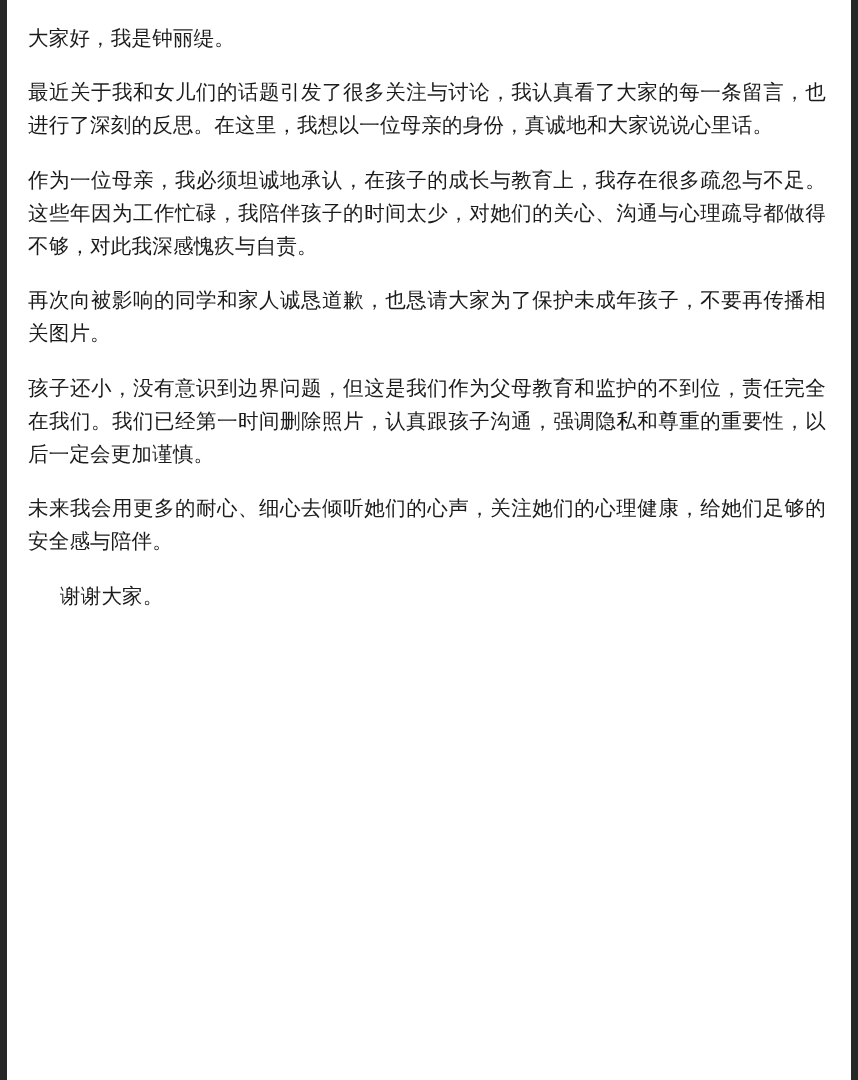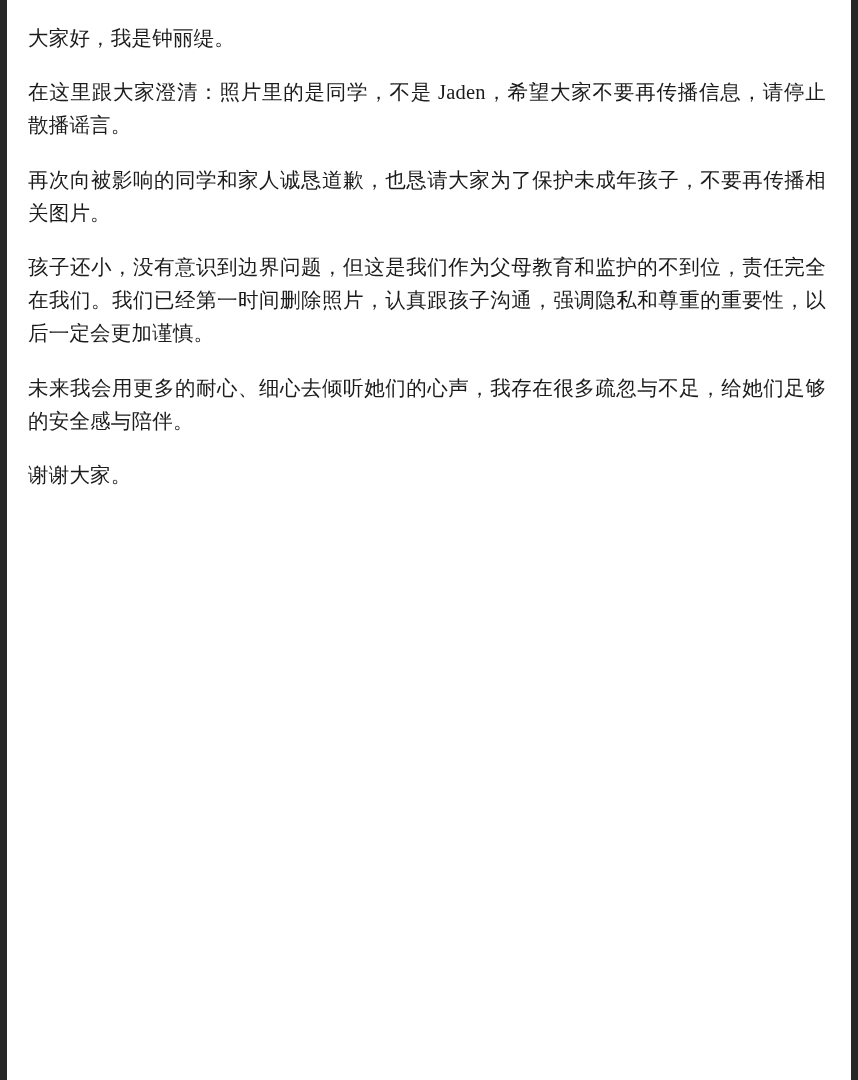--- a/index.html
+++ b/index.html
@@ -42,32 +42,34 @@
     line-height: 1.62;
     letter-spacing: 0.2px;
     margin: 0 0 21px 0;
     text-align: justify;
     text-justify: inter-character;
     word-break: break-word;
     color: #1b1b1b;
   }
   .para:last-child {
     margin-bottom: 0;
+    margin-left: 32px;
   }
 </style>
 </head>
 <body>
 
 <div class="page">
 
   <div class="edge-rule left"></div>
   <div class="edge-rule right"></div>
 
   <div class="statement">
     <p class="para">大家好，我是钟丽缇。</p>
-    <p class="para">在这里跟大家澄清：照片里的是同学，不是 Jaden，希望大家不要再传播信息，请停止散播谣言。</p>
+    <p class="para">最近关于我和女儿们的话题引发了很多关注与讨论，我认真看了大家的每一条留言，也进行了深刻的反思。在这里，我想以一位母亲的身份，真诚地和大家说说心里话。</p>
+    <p class="para">作为一位母亲，我必须坦诚地承认，在孩子的成长与教育上，我存在很多疏忽与不足。这些年因为工作忙碌，我陪伴孩子的时间太少，对她们的关心、沟通与心理疏导都做得不够，对此我深感愧疚与自责。</p>
     <p class="para">再次向被影响的同学和家人诚恳道歉，也恳请大家为了保护未成年孩子，不要再传播相关图片。</p>
     <p class="para">孩子还小，没有意识到边界问题，但这是我们作为父母教育和监护的不到位，责任完全在我们。我们已经第一时间删除照片，认真跟孩子沟通，强调隐私和尊重的重要性，以后一定会更加谨慎。</p>
-    <p class="para">未来我会用更多的耐心、细心去倾听她们的心声，我存在很多疏忽与不足，给她们足够的安全感与陪伴。</p>
+    <p class="para">未来我会用更多的耐心、细心去倾听她们的心声，关注她们的心理健康，给她们足够的安全感与陪伴。</p>
     <p class="para">谢谢大家。</p>
   </div>
 
 </div>
 
 </body></html>

